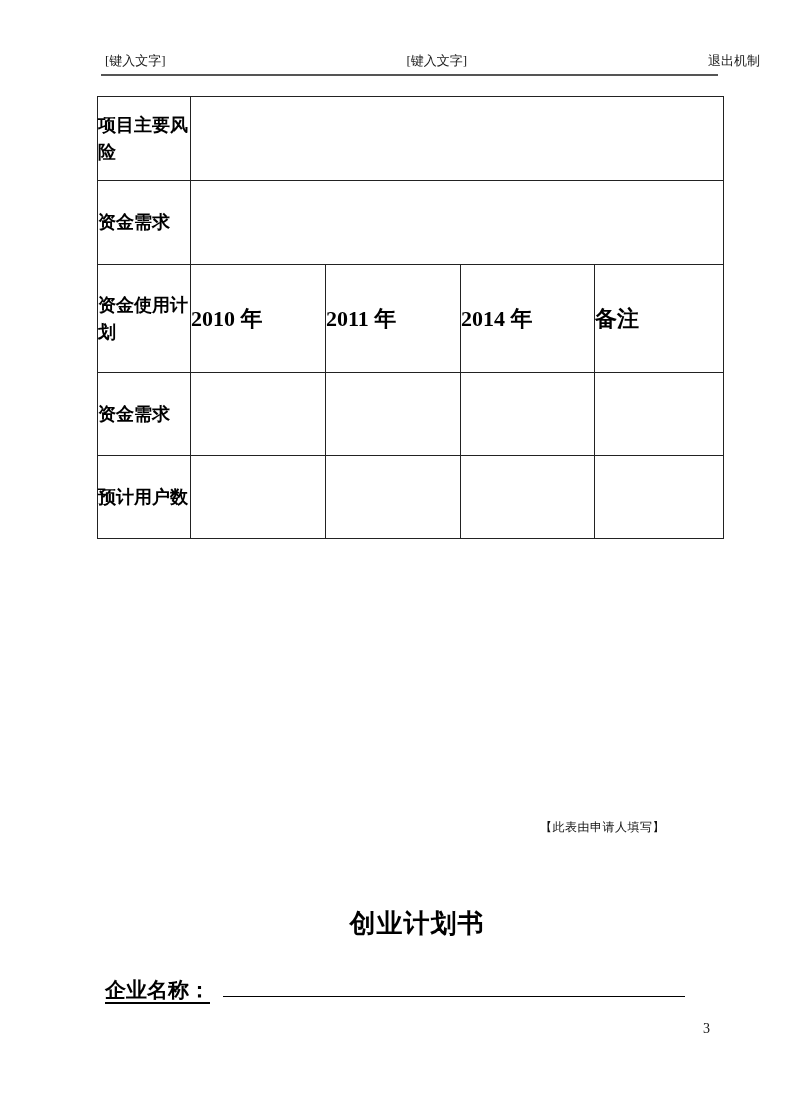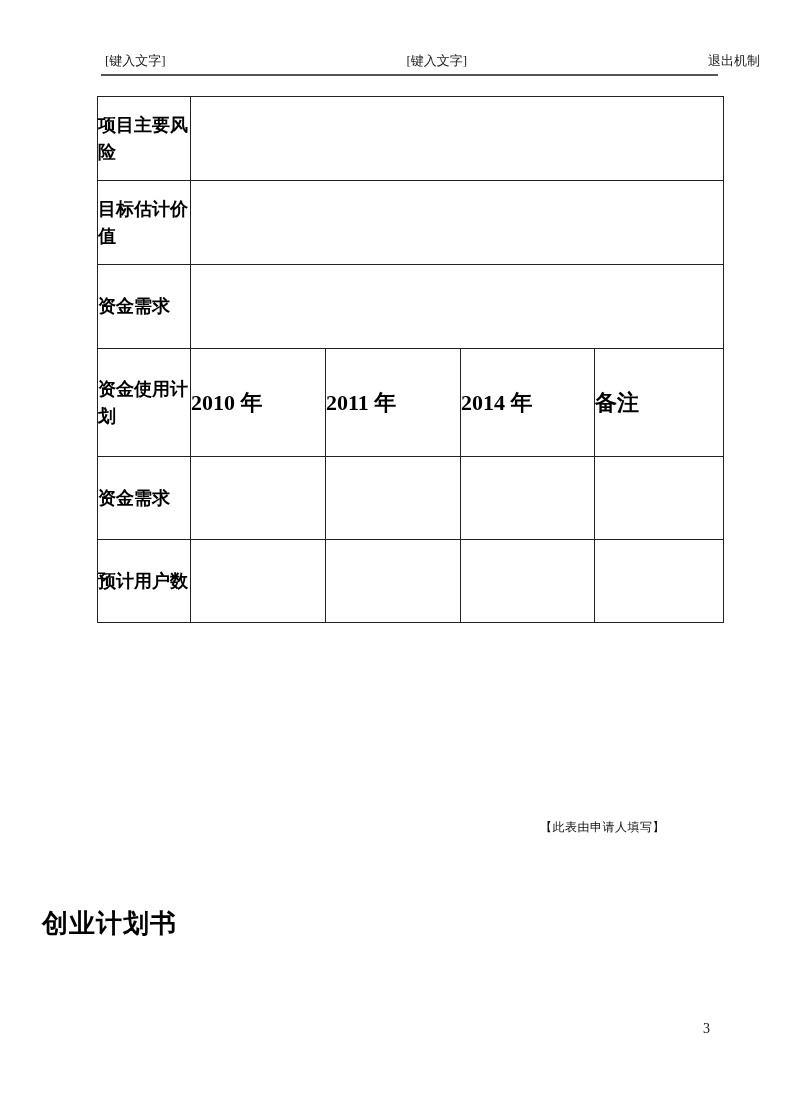--- a/index.html
+++ b/index.html
@@ -73,20 +73,21 @@
     right: 127px;
     font-size: 12px;
     letter-spacing: 0.5px;
     color: #111111;
   }
   .doc-title {
     position: absolute;
     top: 906px;
     left: 42px;
     right: 0;
+    text-align: center;
     font-size: 26px;
     font-weight: bold;
     letter-spacing: 1px;
     color: #000000;
   }
   .company-line {
     position: absolute;
     top: 972px;
     left: 105px;
     font-size: 21px;
@@ -133,24 +134,20 @@
       <col style="width:135px">
       <col style="width:134px">
       <col style="width:129px">
     </colgroup>
     <tbody>
       <tr class="info-row">
         <td class="lab">项目主要风险</td>
         <td colspan="4"></td>
       </tr>
       <tr class="info-row">
-        <td class="lab">目标估计价值</td>
-        <td colspan="4"></td>
-      </tr>
-      <tr class="info-row">
         <td class="lab">资金需求</td>
         <td colspan="4"></td>
       </tr>
 
       <tr class="plan-head">
         <td class="lab">资金使用计划</td>
         <td class="year-cell">2010 年</td>
         <td class="year-cell">2011 年</td>
         <td class="year-cell">2014 年</td>
         <td class="year-cell">备注</td>
@@ -170,16 +167,19 @@
         <td></td>
         <td></td>
       </tr>
     </tbody>
   </table>
 
   <div class="fill-note">【此表由申请人填写】</div>
 
   <div class="doc-title">创业计划书</div>
 
+  <div class="company-line">
+    <span class="company-label">企业名称：</span><span class="company-blank"></span>
+  </div>
 
   <div class="page-number">3</div>
 
 </div>
 
 </body></html>

